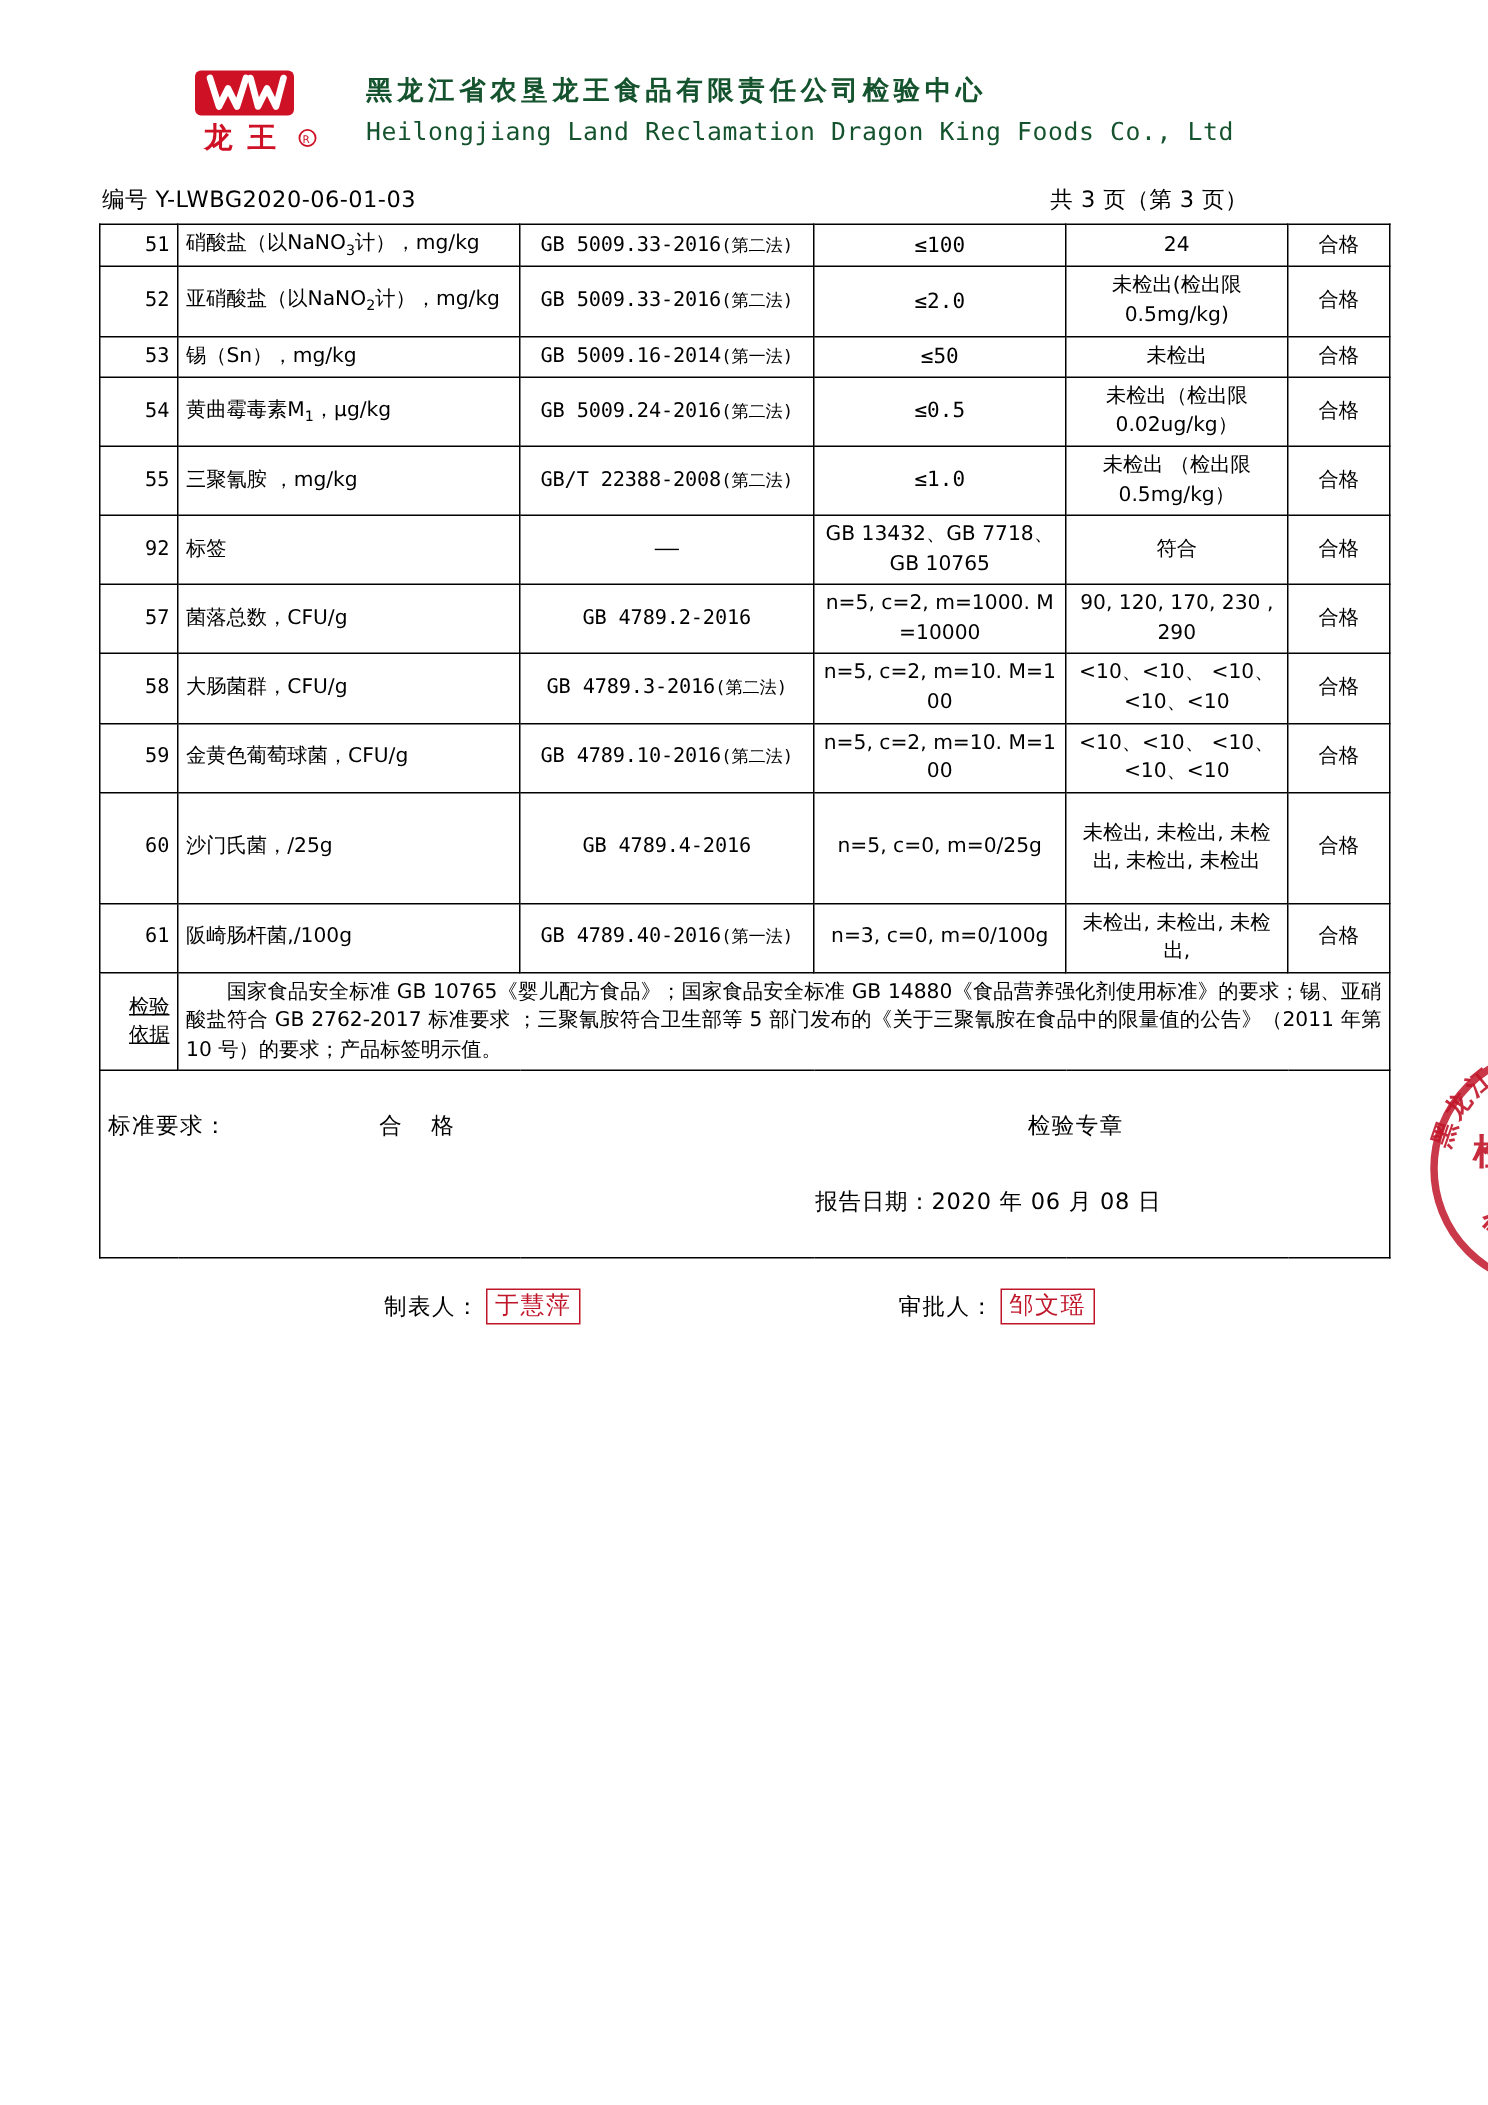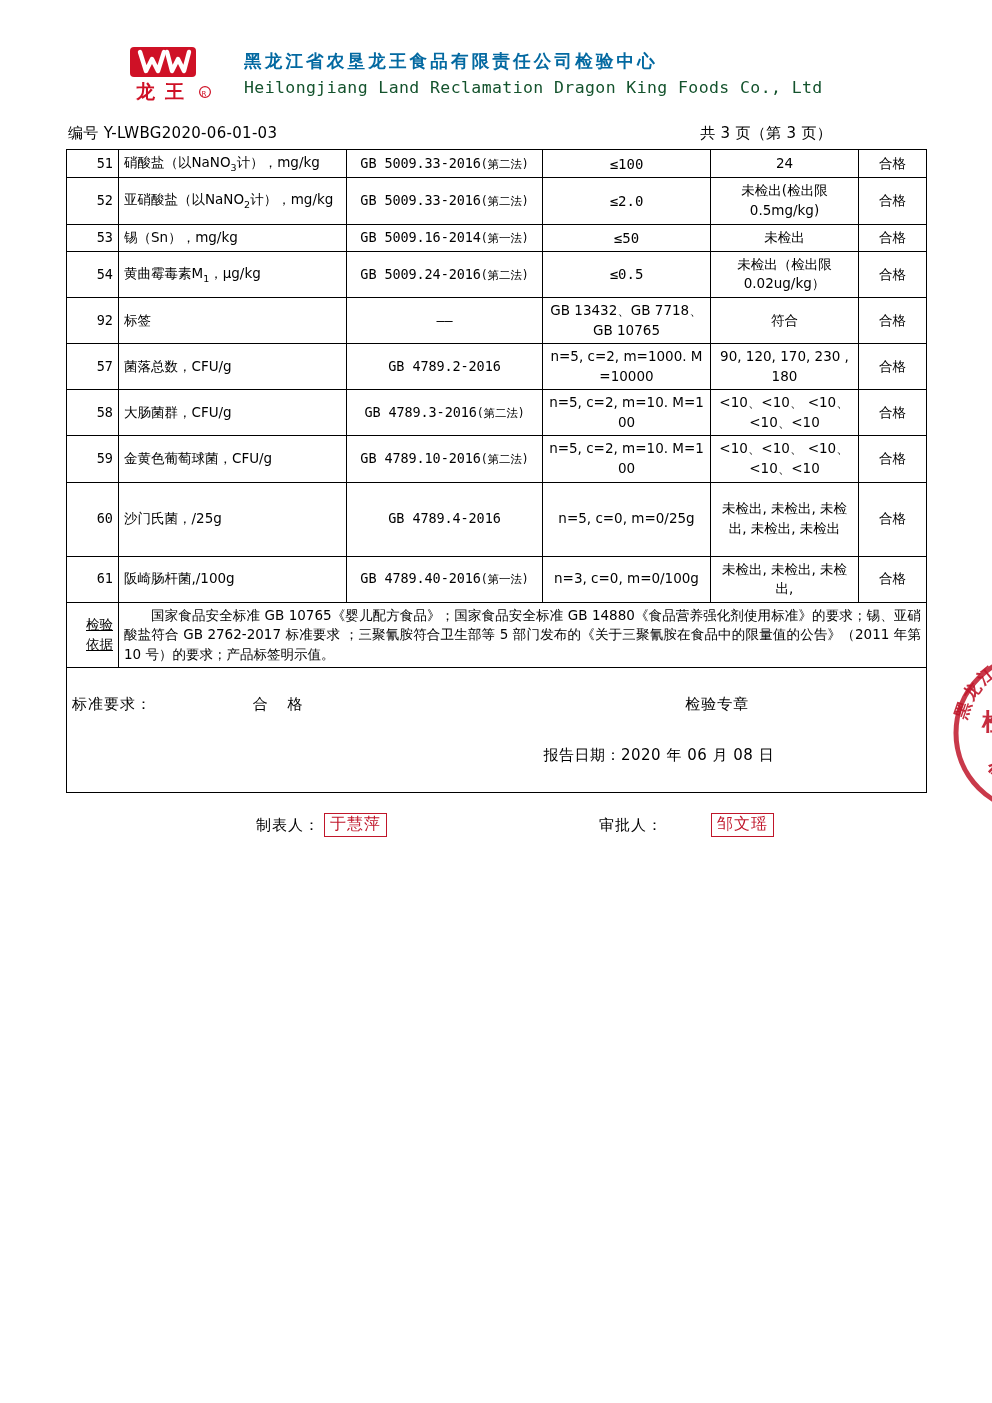--- a/index.html
+++ b/index.html
@@ -41,21 +41,21 @@
   .header-titles {
     display: flex;
     flex-direction: column;
     justify-content: center;
   }
   .title-cn {
     font-family: "DejaVu Sans", sans-serif;
     font-size: 17.5px;
     letter-spacing: 3.2px;
     font-weight: 700;
-    color: #0369a1;
+    color: #14532d;
     line-height: 1.5;
   }
   .title-en {
     font-family: "DejaVu Sans Mono", monospace;
     font-size: 16.5px;
     letter-spacing: 0.4px;
     color: #14532d;
     line-height: 1.5;
     margin-top: 2px;
   }
@@ -178,21 +178,21 @@
   .signatures {
     display: flex;
     margin-top: 20px;
     padding: 0 4px;
     font-size: 15px;
     align-items: center;
     text-align: center;
   }
   .sig-block { display: flex; align-items: center; }
   .sig-block.left { margin-left: 186px; }
-  .sig-block.right { margin-left: 212px; gap: 44px; }
+  .sig-block.right { margin-left: 212px; }
   .sig-label { letter-spacing: 1px; }
   .sig-name {
     color: #c0162a;
     font-family: "DejaVu Sans", sans-serif;
     font-size: 16px;
     font-weight: 400;
     border: 1.2px solid #c0162a;
     padding: 1px 5px 2px 5px;
     margin-left: 4px;
     letter-spacing: 1px;
@@ -266,36 +266,44 @@
 
       <tr>
         <td class="no">54</td>
         <td class="item"><span>黄曲霉毒素M</span><span class="sub">1</span><span>，μg/kg</span></td>
         <td class="method"><span>GB 5009.24-2016</span><span class="small-paren">(第二法)</span></td>
         <td class="std lt">≤0.5</td>
         <td class="result">未检出（检出限 0.02ug/kg）</td>
         <td class="judge">合格</td>
       </tr>
 
+      <tr>
+        <td class="no">55</td>
+        <td class="item">三聚氰胺 ，mg/kg</td>
+        <td class="method"><span>GB/T 22388-2008</span><span class="small-paren">(第二法)</span></td>
+        <td class="std lt">≤1.0</td>
+        <td class="result">未检出 （检出限 0.5mg/kg）</td>
+        <td class="judge">合格</td>
+      </tr>
 
       <tr>
         <td class="no">92</td>
         <td class="item">标签</td>
         <td class="method">——</td>
         <td class="std">GB 13432、GB 7718、GB 10765</td>
         <td class="result">符合</td>
         <td class="judge">合格</td>
       </tr>
 
       <tr>
         <td class="no">57</td>
         <td class="item">菌落总数，CFU/g</td>
         <td class="method">GB 4789.2-2016</td>
         <td class="std lead-left">n=5, c=2, m=1000. M =10000</td>
-        <td class="result lead-left">90, 120, 170, 230 , 180</td>
+        <td class="result lead-left">90, 120, 170, 230 , 290</td>
         <td class="judge">合格</td>
       </tr>
 
       <tr>
         <td class="no">58</td>
         <td class="item">大肠菌群，CFU/g</td>
         <td class="method"><span>GB 4789.3-2016</span><span class="small-paren">(第二法)</span></td>
         <td class="std lead-left">n=5, c=2, m=10. M=1 00</td>
         <td class="result">&lt;10、&lt;10、 &lt;10、&lt;10、&lt;10</td>
         <td class="judge">合格</td>

